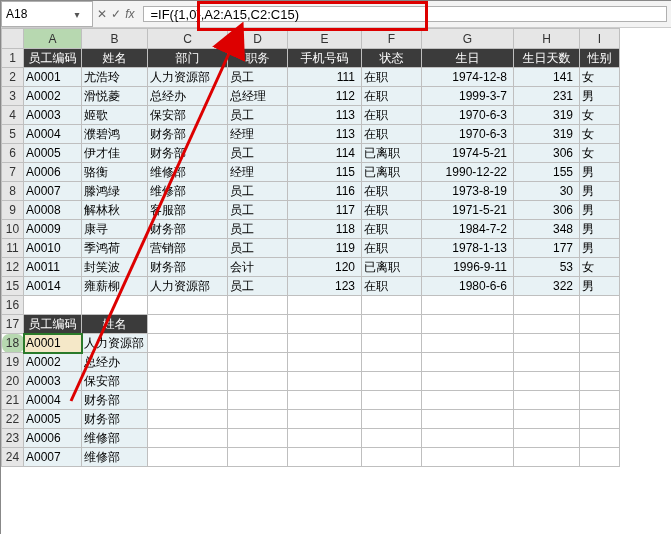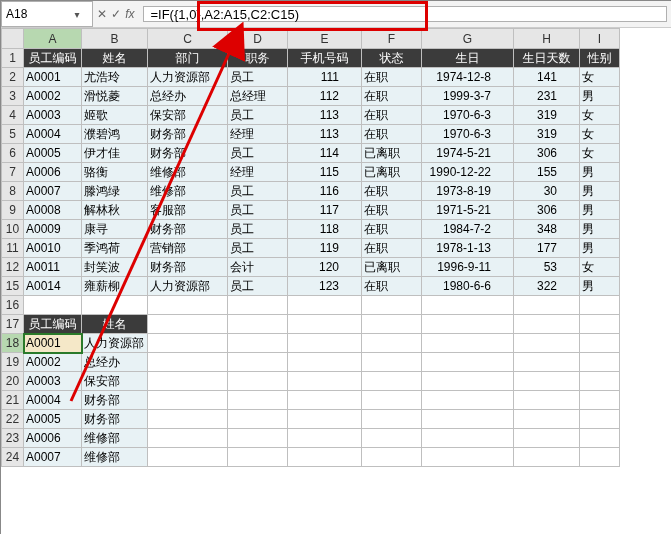--- a/index.html
+++ b/index.html
@@ -13,28 +13,28 @@
   .fx-group span{font-size:12px;}
   .fx-input{flex:1;border:1px solid #b0b0b0;background:#fff;margin:5px;display:flex;align-items:center;padding-left:6px;font-size:13px;}
   
   .redbox{position:absolute;border:3px solid #d00;top:0px;left:196px;width:225px;height:24px;pointer-events:none;}
   
   .sheet{overflow:hidden;}
   table{border-collapse:collapse;table-layout:fixed;}
   th,td{border:1px solid #bfbfbf;height:19px;padding:0 2px;font-size:12px;box-sizing:border-box;overflow:hidden;white-space:nowrap;}
   th{background:#e6e6e6;font-weight:normal;text-align:center;color:#333;}
   .rowhead{background:#e6e6e6;text-align:center;width:22px;color:#333;}
-  .rowhead.sel{background:#b7d8b0;}
+  .rowhead.sel{background:#b7d8b0;border-radius:7px;}
   th.colhead{height:20px;}
   th.colhead.sel{background:#b7d8b0;}
   
   .hdr td{background:#3b3b3b;color:#fff;text-align:center;}
   
   .data td{background:#e8f2f5;}
-  .data td.num{text-align:right;padding-right:22px;}
+  .data td.num{text-align:right;padding-right:6px;}
   .blank td{background:#fff;}
   
   .hdr2 td{background:#3b3b3b;color:#fff;text-align:center;}
   
   td.sel{background:#f5e8c8 !important;outline:2px solid #2a7a2a;outline-offset:-1px;position:relative;}
   
   col.cRow{width:22px;}
   col.cA{width:58px;}
   col.cB{width:66px;}
   col.cC{width:80px;}

